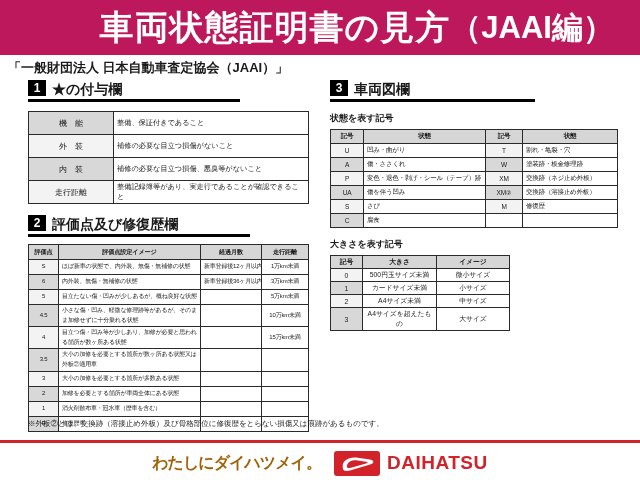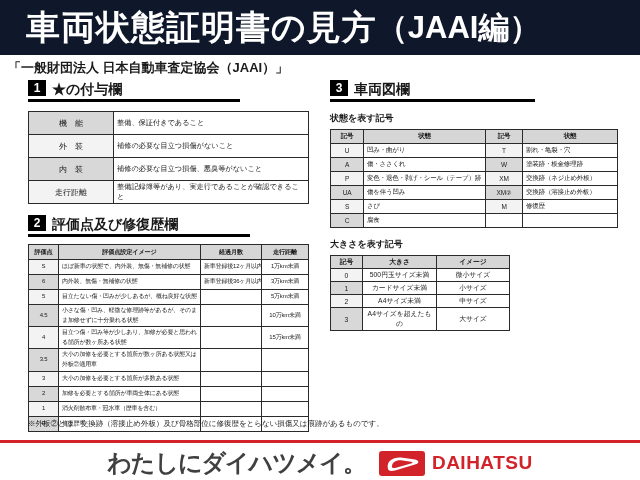--- a/index.html
+++ b/index.html
@@ -1,20 +1,20 @@
 <!DOCTYPE html>
 <html><head>
 <meta charset="utf-8">
 <style>
   html,body{margin:0;padding:0;background:#fff;}
   .page{position:relative;width:640px;height:480px;overflow:hidden;background:#fff;
         font-family:"Liberation Sans",sans-serif;color:#1a1a1a;}
   
-  .banner{position:absolute;top:0;left:0;width:640px;height:55px;background:#0f172a;
-          color:#fff;display:flex;align-items:center;justify-content:flex-start;
+  .banner{position:absolute;top:0;left:0;width:640px;height:55px;background:#be185d;
+          color:#fff;display:flex;align-items:center;justify-content:flex-end;
           box-sizing:border-box;padding:0 26px;font-weight:bold;}
   .banner .t1{font-size:34px;letter-spacing:1px;}
   .banner .t2{font-size:31px;}
   .assoc{position:absolute;top:59px;left:8px;font-size:13px;font-weight:bold;}
   
   .sec-header{display:flex;align-items:flex-end;gap:6px;border-bottom:3px solid #000;
               padding-bottom:3px;}
   .sec-num{background:#000;color:#fff;width:18px;height:16px;font-size:12px;font-weight:bold;
            display:flex;align-items:center;justify-content:center;flex:0 0 18px;}
   .sec-title{font-weight:bold;font-size:14px;line-height:1;}
@@ -53,21 +53,21 @@
   #t4 th{background:#d6d6d6;height:10px;}
   #t4 td{height:10px;}
   #t4 tbody tr:nth-child(odd) td.sym{background:#f3f3f3;}
   #t4 tbody tr:nth-child(even) td.sym{background:#d8d8d8;}
   
   .notes{position:absolute;left:28px;top:419px;font-size:7.5px;line-height:1.35;}
   
   .redline{position:absolute;left:0;top:440px;width:640px;height:3px;background:#d2232a;}
   .footer{position:absolute;left:0;top:449px;width:640px;height:28px;display:flex;
           align-items:center;justify-content:center;gap:13px;}
-  .slogan{font-size:24px;font-weight:bold;letter-spacing:-1px;color:#404040;}
+  .slogan{font-size:16px;font-weight:bold;letter-spacing:-1px;color:#a16207;}
   .brandwrap{display:flex;align-items:center;gap:7px;}
   .brand{color:#d2232a;font-weight:bold;font-size:19px;letter-spacing:0.5px;}
 </style>
 </head>
 <body>
 
 <div class="page">
 
   <header class="banner">
     <span class="t1">車両状態証明書の見方</span>

